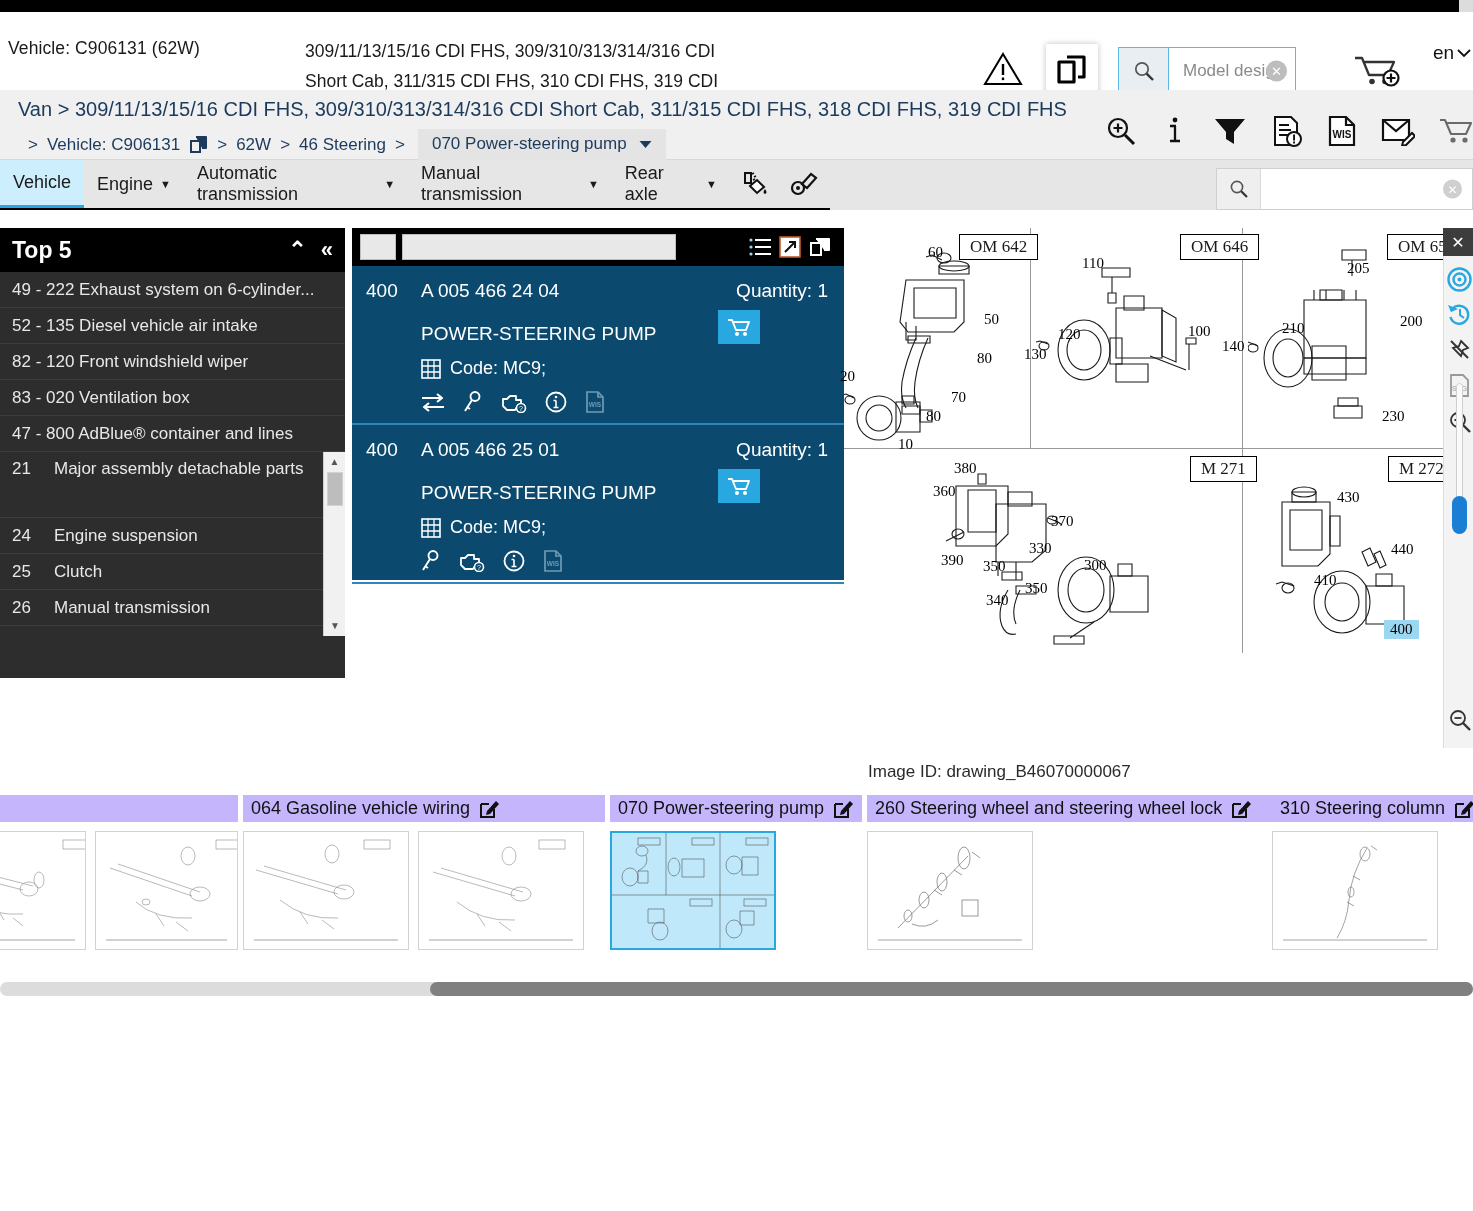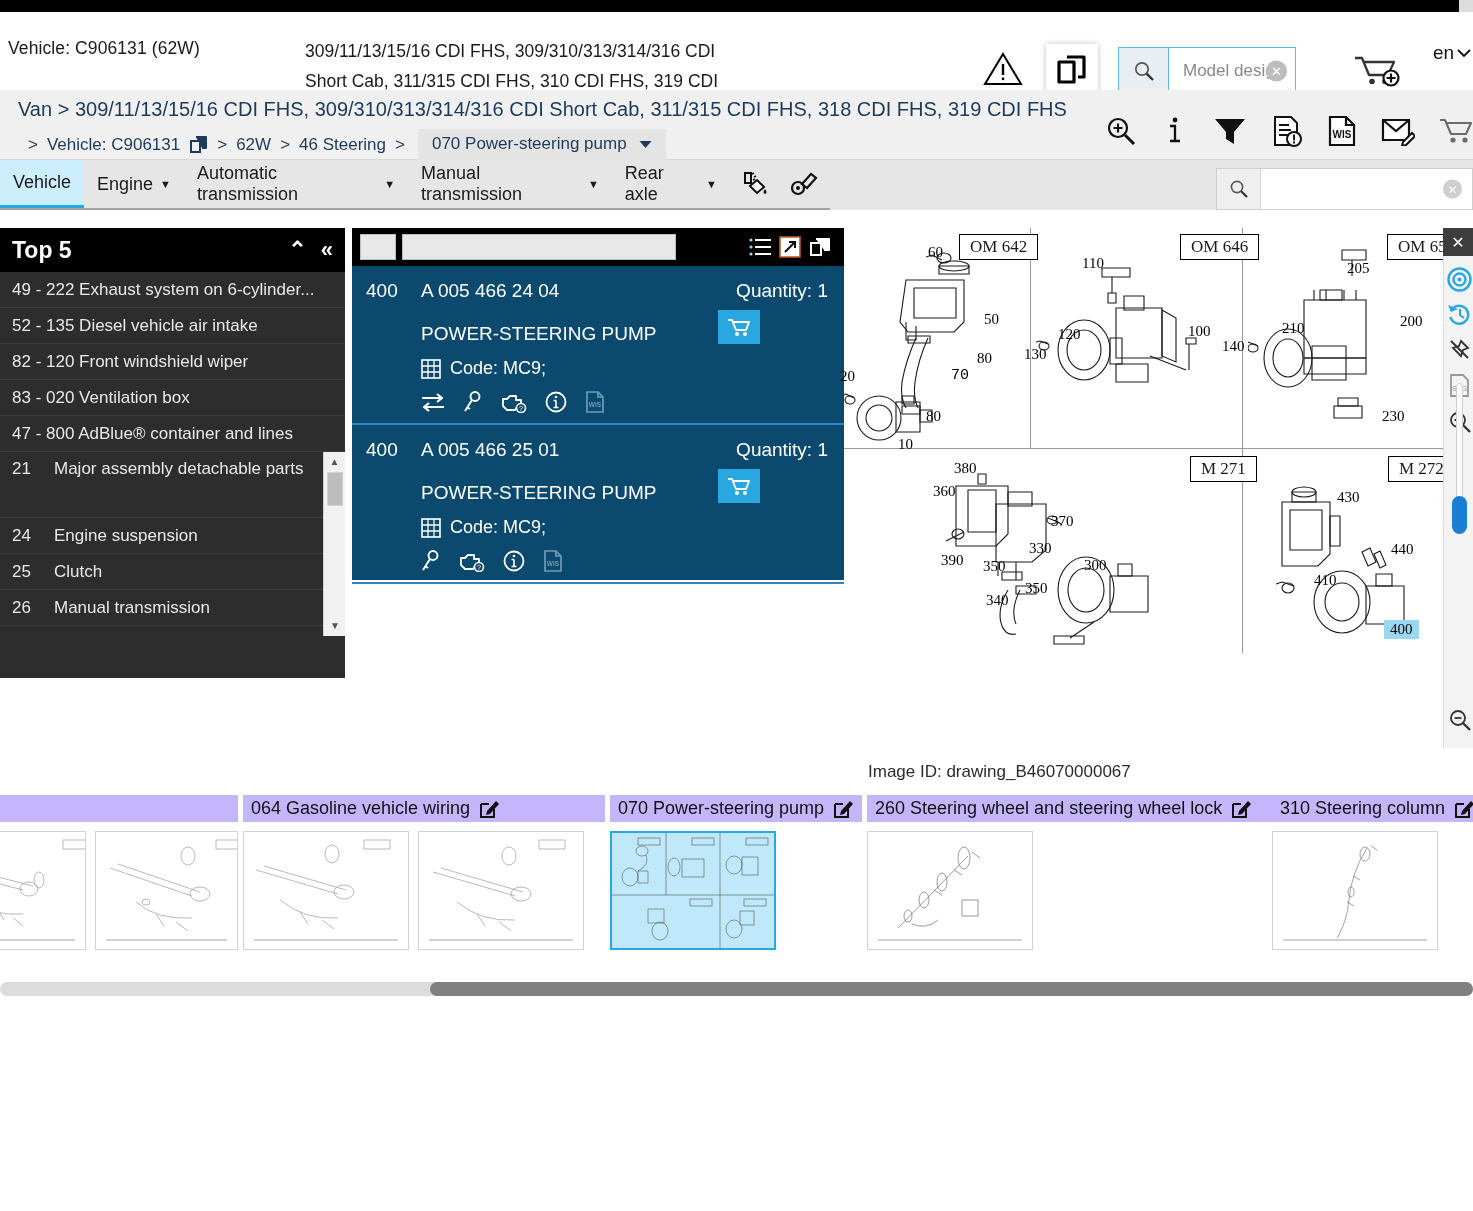--- a/index.html
+++ b/index.html
@@ -36,21 +36,21 @@
   .crumbbar { position:absolute; left:0; top:90px; width:1473px; height:70px; background:#f0f0f0; border-bottom:1px solid #d8d8d8;}
   .crumb-line1 { position:absolute; left:18px; top:98px; font-size:20px; color:#1b3a5c;}
   .crumb-line2 { position:absolute; left:28px; top:129px; font-size:17px; color:#1b3a5c; display:flex; align-items:center; gap:9px;}
   .crumb-sep { color:#1b3a5c; }
   .crumb-chip { background:#e4e4e4; padding:5px 14px 6px 14px; display:flex; align-items:center; gap:12px; margin-left:4px;}
 
   .tool-icons { position:absolute; left:1105px; top:104px; width:368px; height:54px; display:flex; align-items:center; gap:24px; }
   .tool-icons .ti { width:34px; height:34px; display:flex; align-items:center; justify-content:center;}
 
   
-  .tabbar { position:absolute; left:0; top:160px; width:830px; height:50px; background:#e6e6e6; border-bottom:2px solid #a3a3a3; display:flex; align-items:stretch;}
+  .tabbar { position:absolute; left:0; top:160px; width:830px; height:50px; background:#e6e6e6; border-bottom:2px solid #000000; display:flex; align-items:stretch;}
   .tab { display:flex; align-items:center; padding:0 13px; font-size:18px; color:#1a1a1a; gap:7px; cursor:pointer;}
   .tab.active { background:#cdeefc; border-bottom:3px solid #29a7e0; }
   .tab .caret { font-size:11px; }
   .tabbar-ico { display:flex; align-items:center; padding:0 10px;}
 
   .tabbar-right { position:absolute; left:830px; top:160px; width:643px; height:50px; background:#e6e6e6;}
   .tb-search { position:absolute; left:1216px; top:168px; width:257px; height:42px; background:#fff; border:1px solid #cfcfcf; display:flex;}
   .tb-search .mag { width:44px; height:100%; background:#efefef; display:flex; align-items:center; justify-content:center; border-right:1px solid #d9d9d9;}
   .tb-search .fld { flex:1; position:relative;}
   .tb-search .clr { position:absolute; right:10px; top:50%; transform:translateY(-50%); width:19px; height:19px; border-radius:50%; background:#cfcfcf; color:#fff; font-size:12px; display:flex; align-items:center; justify-content:center;}
@@ -504,21 +504,21 @@
       <path d="M52 164 h24 v30 h-24 z"></path>
         <path d="M58 158 h12 v8 h-12 z"></path>
       <path d="M76 172 h12 v12 h-12 z"></path>
       <path d="M10 160 l-8 -4 M2 156 l-4 1"></path>
       <ellipse cx="6" cy="162" rx="5" ry="4"></ellipse>
     </g>
   </svg>
   <span class="pn" style="left:84px; top:16px;">60</span>
   <span class="pn" style="left:140px; top:83px;">50</span>
   <span class="pn" style="left:133px; top:122px;">80</span>
-  <span class="pn" style="left:107px; top:139px;font-family:Liberation Mono, monospace;">70</span>
+  <span class="pn" style="left:107px; top:161px;">70</span>
   <span class="pn" style="left:82px; top:180px;">80</span>
   <span class="pn" style="left:-4px; top:140px;">20</span>
   <span class="pn" style="left:54px; top:208px;">10</span>
 
   <div class="cell-lbl" style="left:336px; top:6px;">OM 646</div>
   <svg style="position:absolute;left:190px;top:10px;" width="206" height="210" viewBox="0 0 206 210">
     <g fill="none" stroke="#1a1a1a" stroke-width="1.1">
       <path d="M68 30 h28 v9 h-28 z"></path>
         <path d="M78 39 v16"></path>
         <path d="M74 55 h8 v10 h-8 z"></path>

